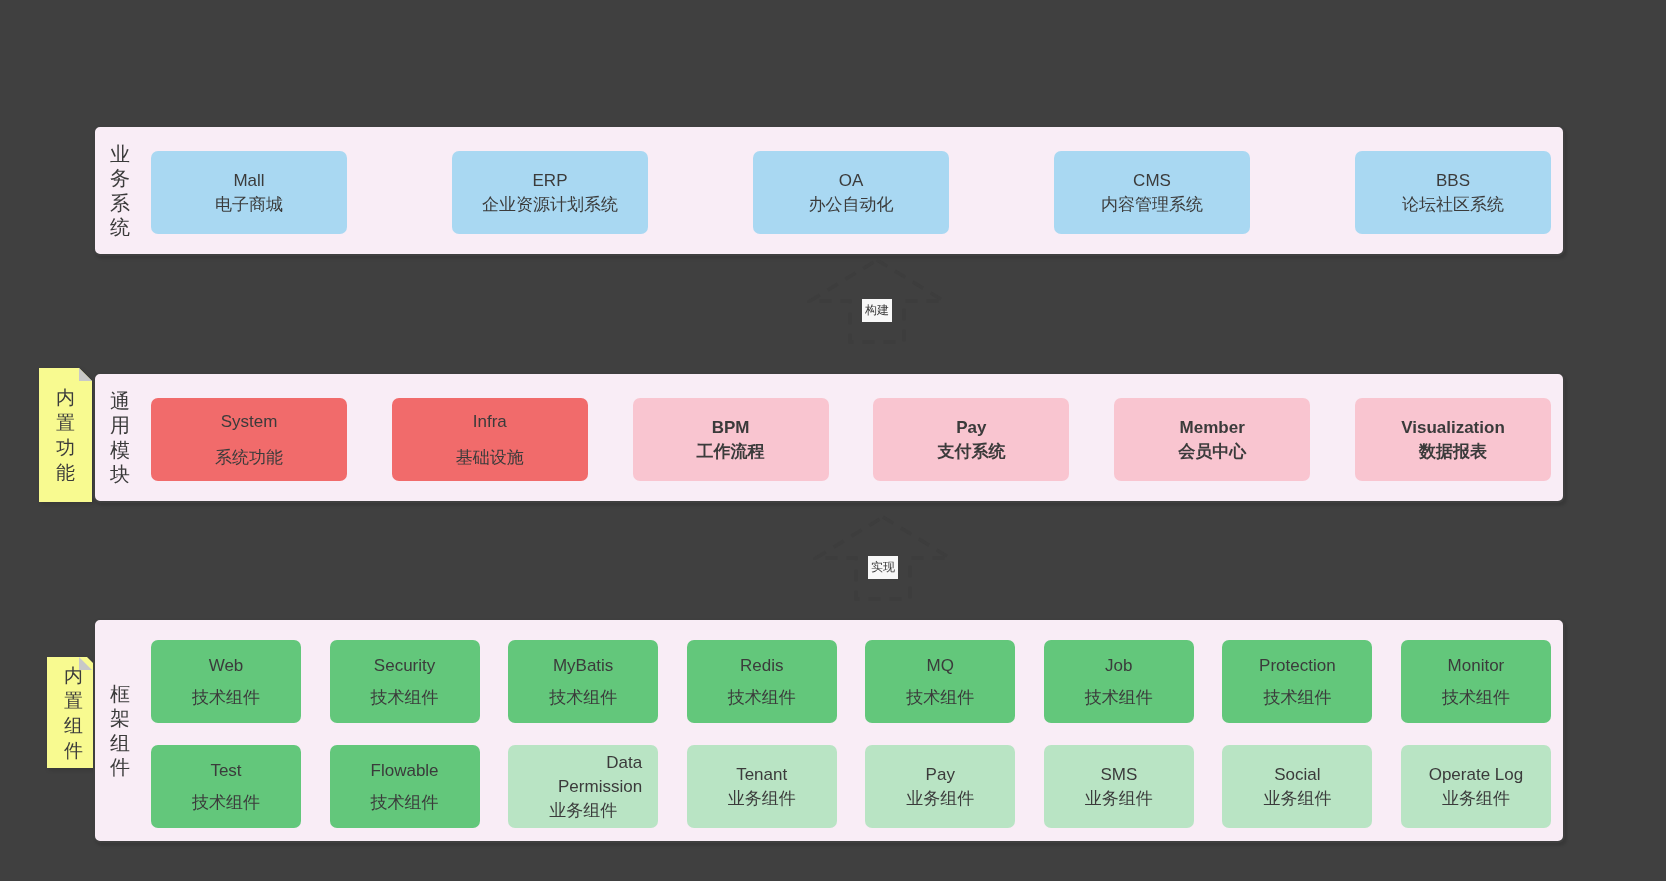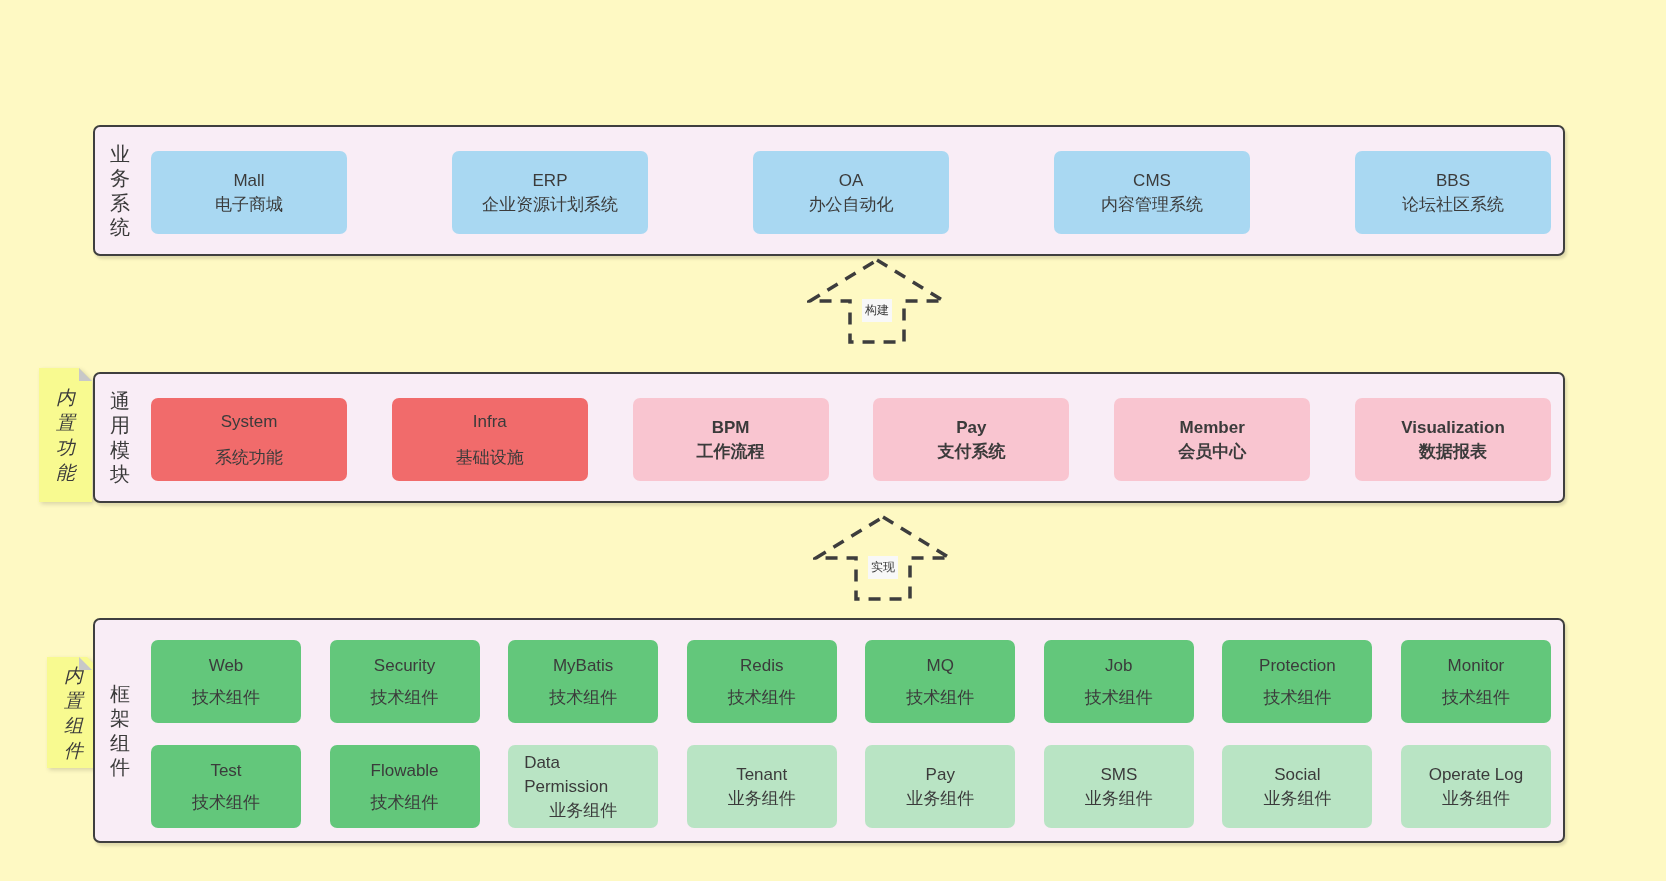--- a/index.html
+++ b/index.html
@@ -1,17 +1,17 @@
 <!DOCTYPE html>
 <html><head>
 <meta charset="utf-8">
 <style>
   html,body{margin:0;padding:0;}
   .canvas{
-    position:relative;width:1666px;height:881px;background:#fef9c3;
+    position:relative;width:1666px;height:881px;background:#404040;
     font-family:"Liberation Sans","DejaVu Sans",sans-serif;color:#3b3b3b;
     overflow:hidden;
   }
   
   .band{
     position:absolute;left:93px;width:1472px;background:#f9edf6;
     border:2px solid #3f3f3f;border-radius:7px;box-sizing:border-box;
     box-shadow:2px 3px 3px rgba(0,0,0,0.12);
   }
   .side-label{
@@ -19,21 +19,21 @@
     width:24px;font-size:20px;line-height:24.5px;text-align:center;
     word-break:break-all;color:#3b3b3b;
   }
   .row{
     position:absolute;left:56px;right:12px;display:flex;
     justify-content:space-between;
   }
   .bx{
     flex:0 0 196px;height:83px;border-radius:7px;box-sizing:border-box;
     display:flex;flex-direction:column;align-items:center;justify-content:center;
-    text-align:left;font-size:17px;line-height:24px;padding:0 10px;
+    text-align:right;font-size:17px;line-height:24px;padding:0 10px;
   }
   .band3 .bx{flex:0 0 150px;padding:0 16px;}
   .blue{background:#a9d8f2;}
   .red{background:#f16b6b;gap:12px;}
   .pink{background:#f9c5d0;font-weight:bold;}
   .green{background:#63c77b;gap:8px;}
   .lightgreen{background:#b9e4c4;}
   
   .note{
     position:absolute;left:39px;width:53px;height:134px;background:#f8fa90;
@@ -41,21 +41,21 @@
   }
   .note-wrap{position:absolute;left:39px;width:53px;height:134px;
     filter:drop-shadow(2px 2px 2px rgba(0,0,0,0.15));}
   .fold{
     position:absolute;top:0;right:0;width:13px;height:13px;background:#c8c8c8;
     clip-path:polygon(0 0,100% 100%,0 100%);
   }
   .note-text{
     position:absolute;left:50%;top:50%;transform:translate(-50%,-50%);
     width:22px;font-size:19px;line-height:25px;text-align:center;
-    word-break:break-all;color:#3b3b3b;font-style:italic;
+    word-break:break-all;color:#3b3b3b;
   }
   
   .arrow{position:absolute;width:140px;height:88px;}
   .arrow svg{display:block;}
   .arrow-label{
     position:absolute;left:50%;top:42px;transform:translateX(-50%);
     background:#f8f8f8;font-size:12px;line-height:23px;padding:0 3px;
     white-space:nowrap;color:#3b3b3b;
   }
 </style>

